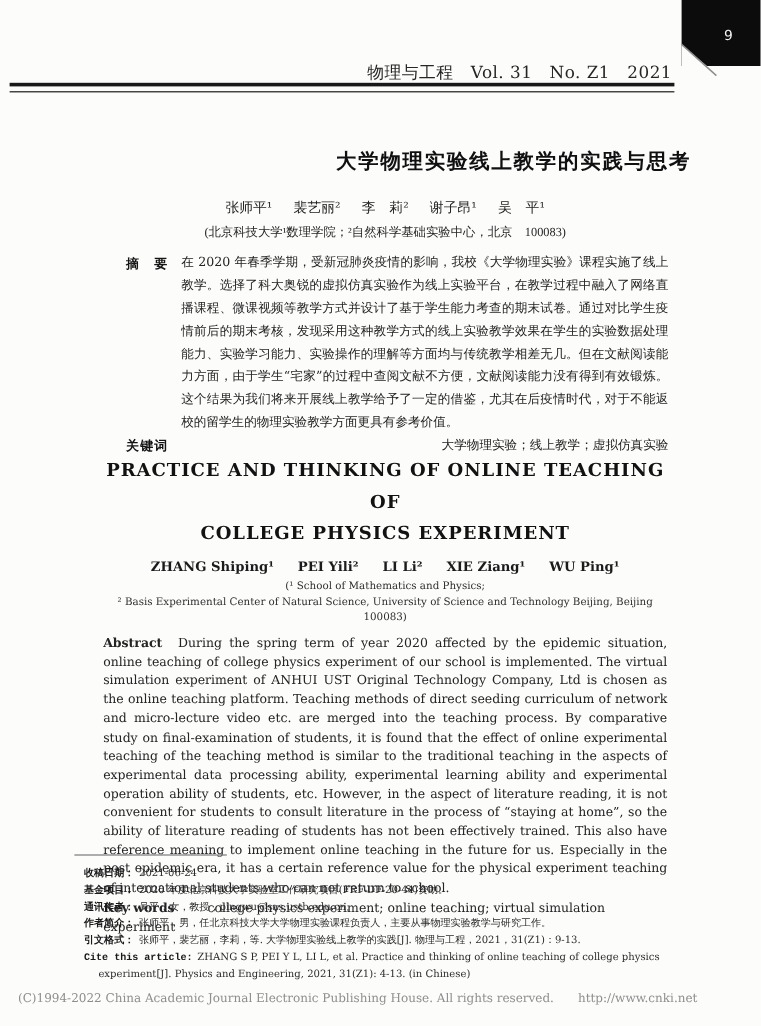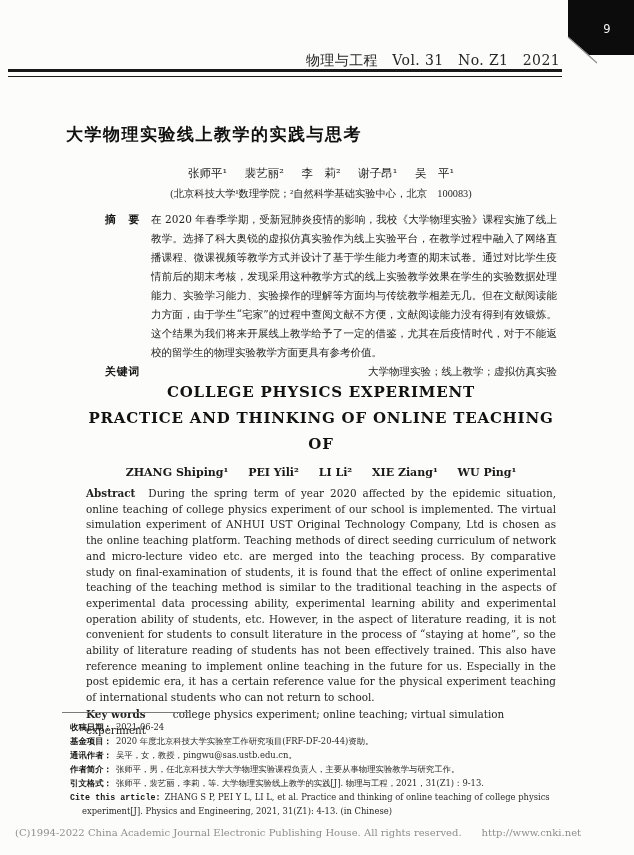--- a/index.html
+++ b/index.html
@@ -26,21 +26,21 @@
     position:absolute; top:52px; right:74px;
     font-size:14px; letter-spacing:0.4px; white-space:pre; color:#262626;
   }
 
   .rule-double {
     position:absolute; top:69px; left:8px; width:554px; height:8px;
     border-top:3px solid #191919; border-bottom:1px solid #191919;
   }
 
   .title-zh {
-    position:absolute; top:123px; left:66px; width:510px; text-align:left;
+    position:absolute; top:123px; left:66px; width:510px; text-align:right;
     font-family:"DejaVu Sans","Liberation Sans",sans-serif;
     font-weight:bold; font-size:17px; letter-spacing:1.5px; color:#101010;
   }
 
   .authors-zh {
     position:absolute; top:166px; left:66px; width:510px; text-align:center;
     font-size:11.5px; color:#222;
   }
   .authors-zh .author { margin:0 7px; }
 
@@ -130,32 +130,36 @@
       <p class="text">在 2020 年春季学期，受新冠肺炎疫情的影响，我校《大学物理实验》课程实施了线上教学。选择了科大奥锐的虚拟仿真实验作为线上实验平台，在教学过程中融入了网络直播课程、微课视频等教学方式并设计了基于学生能力考查的期末试卷。通过对比学生疫情前后的期末考核，发现采用这种教学方式的线上实验教学效果在学生的实验数据处理能力、实验学习能力、实验操作的理解等方面均与传统教学相差无几。但在文献阅读能力方面，由于学生“宅家”的过程中查阅文献不方便，文献阅读能力没有得到有效锻炼。这个结果为我们将来开展线上教学给予了一定的借鉴，尤其在后疫情时代，对于不能返校的留学生的物理实验教学方面更具有参考价值。</p>
     </div>
     <div class="zh-row keywords-row">
       <span class="label">关键词</span>
       <p class="text">大学物理实验；线上教学；虚拟仿真实验</p>
     </div>
   </div>
 
   <div class="en-block">
     <h2 class="title-en">
+      <span>PRACTICE AND THINKING OF ONLINE TEACHING OF</span>
       <span>COLLEGE PHYSICS EXPERIMENT</span>
-      <span>PRACTICE AND THINKING OF ONLINE TEACHING OF</span>
     </h2>
 
     <div class="authors-en">
       <span class="author">ZHANG Shiping¹</span>
       <span class="author">PEI Yili²</span>
       <span class="author">LI Li²</span>
       <span class="author">XIE Ziang¹</span>
       <span class="author">WU Ping¹</span>
     </div>
 
+    <div class="affil-en">
+      <div>(¹ School of Mathematics and Physics;</div>
+      <div>² Basis Experimental Center of Natural Science, University of Science and Technology Beijing, Beijing 100083)</div>
+    </div>
 
     <p class="abstract-en">
       <span class="label">Abstract</span>
       <span>During the spring term of year 2020 affected by the epidemic situation, online teaching of college physics experiment of our school is implemented. The virtual simulation experiment of ANHUI UST Original Technology Company, Ltd is chosen as the online teaching platform. Teaching methods of direct seeding curriculum of network and micro-lecture video etc. are merged into the teaching process. By comparative study on final-examination of students, it is found that the effect of online experimental teaching of the teaching method is similar to the traditional teaching in the aspects of experimental data processing ability, experimental learning ability and experimental operation ability of students, etc. However, in the aspect of literature reading, it is not convenient for students to consult literature in the process of “staying at home”, so the ability of literature reading of students has not been effectively trained. This also have reference meaning to implement online teaching in the future for us. Especially in the post epidemic era, it has a certain reference value for the physical experiment teaching of international students who can not return to school.</span>
     </p>
 
     <p class="keywords-en">
       <span class="label">Key words</span>
       <span>college physics experiment; online teaching; virtual simulation experiment</span>
     </p>

